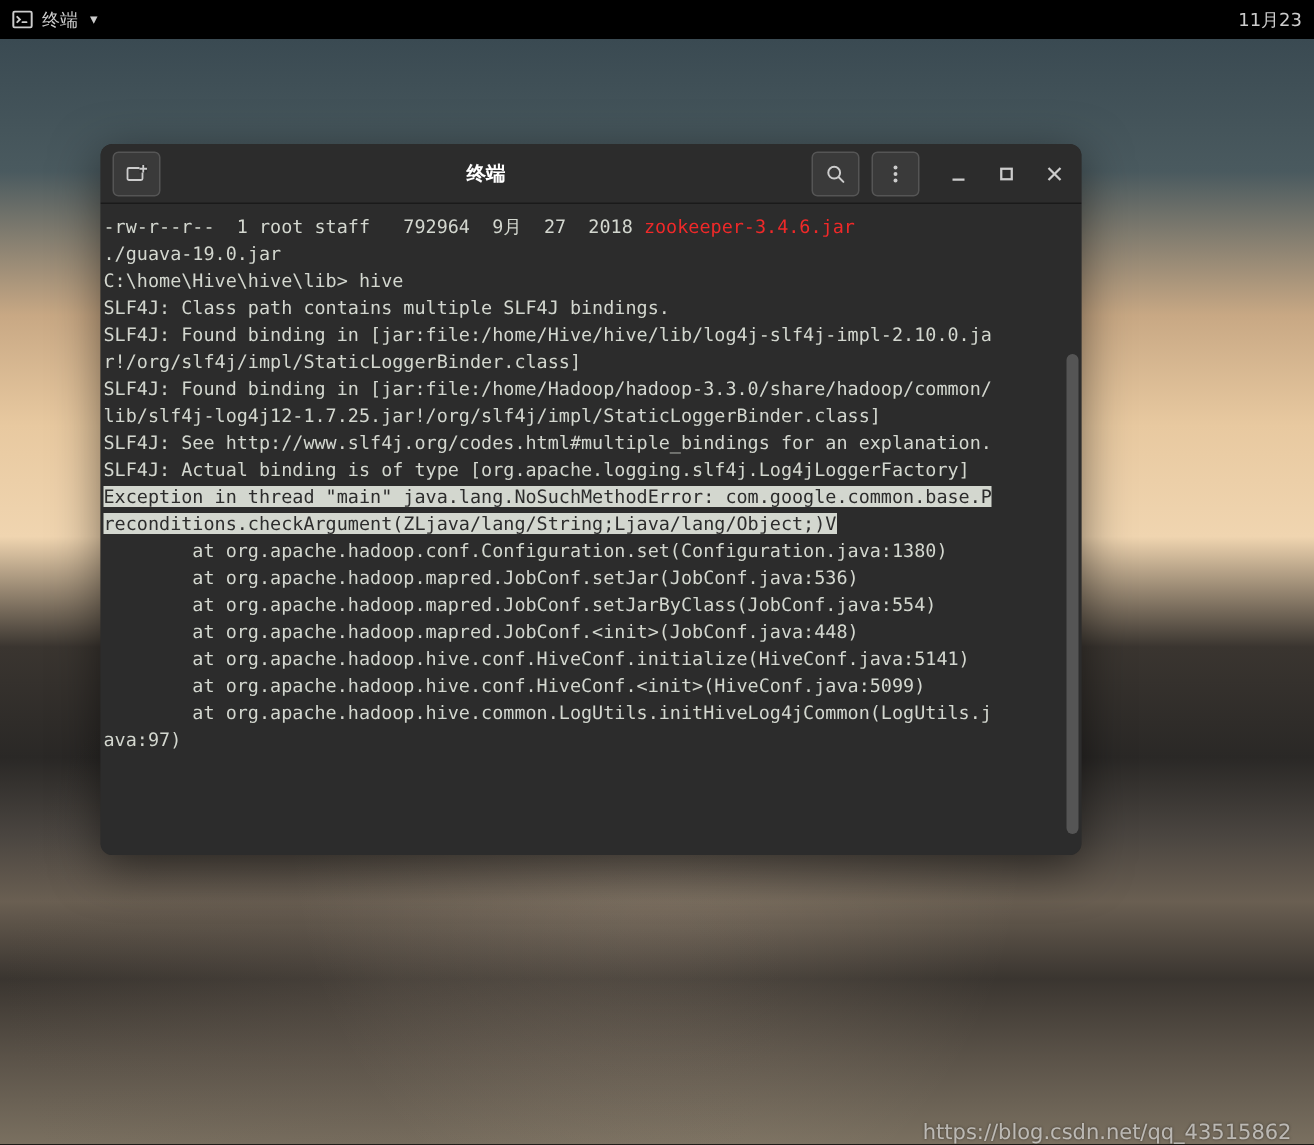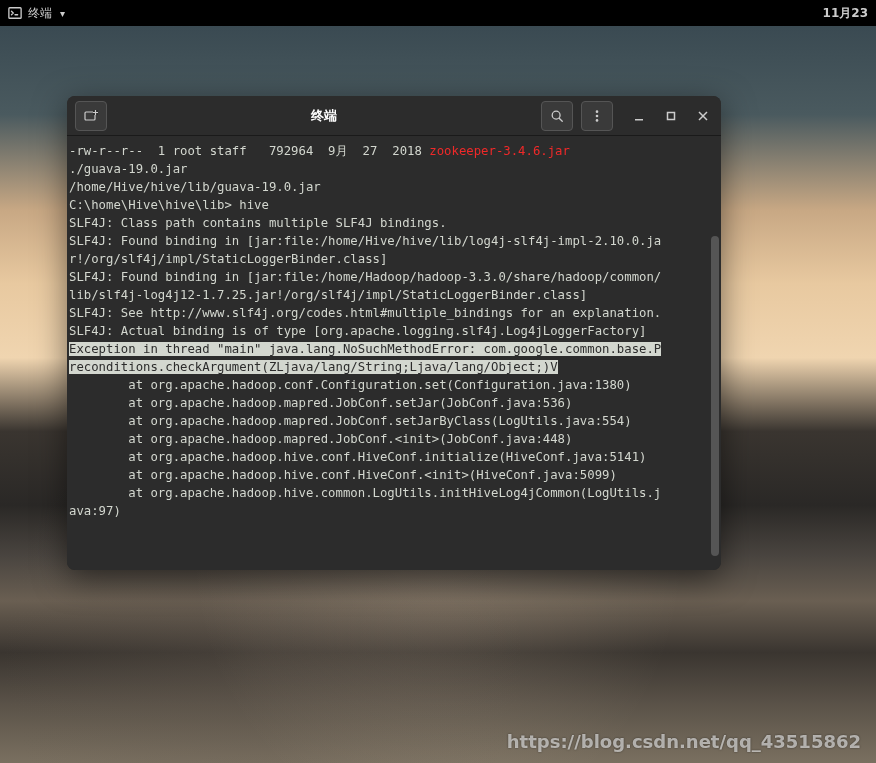--- a/index.html
+++ b/index.html
@@ -39,21 +39,21 @@
     .topbar-icon svg {
       width: 14px;
       height: 14px;
     }
     .topbar-dropdown {
       font-size: 10px;
       margin-left: 2px;
     }
     .topbar-right {
       margin-left: auto;
-      font-weight: bold;
+      font-weight: normal;
       text-align: center;
     }
     .desktop {
       position: absolute;
       top: 26px;
       left: 0;
       width: 876px;
       height: 737px;
       background: linear-gradient(180deg, 
         #3a4a52 0%, 
@@ -75,27 +75,26 @@
       top: 0;
       left: 0;
       right: 0;
       bottom: 0;
       background: 
         radial-gradient(ellipse at 50% 70%, rgba(255,230,200,0.15) 0%, transparent 40%),
         radial-gradient(ellipse at 30% 85%, rgba(100,90,80,0.3) 0%, transparent 30%);
     }
     .watermark {
       position: absolute;
-      bottom: 11px;
+      bottom: 0;
       right: 15px;
       color: rgba(255,255,255,0.6);
-      font-size: 18px;
+      font-size: 14px;
       z-index: 5;
       text-shadow: 0 0 2px rgba(0,0,0,0.5);
-      font-weight: bold;
     }
     .terminal-window {
       position: absolute;
       top: 70px;
       left: 67px;
       width: 654px;
       background: #2c2c2c;
       border-radius: 8px;
       box-shadow: 0 8px 32px rgba(0,0,0,0.5);
       overflow: hidden;
@@ -261,34 +260,33 @@
                 <path d="M2 2 L10 10 M10 2 L2 10" stroke="#ccc" stroke-width="1.5"></path>
               </svg>
           </div>
         </div>
       </div>
     </div>
     <div class="terminal-body">
       <div id="terminal-lines">
           <div class="line"><span>-rw-r--r--  1 root staff   792964  9月  27  2018 </span><span class="red-text">zookeeper-3.4.6.jar</span></div>
           <div class="line"><span>./guava-19.0.jar</span></div>
-          <div class="line"><span>/home/Hive/hive/lib/guava-19.0.jar</span></div>
           <div class="line"><span>C:\home\Hive\hive\lib&gt; hive</span></div>
           <div class="line"><span>SLF4J: Class path contains multiple SLF4J bindings.</span></div>
           <div class="line"><span>SLF4J: Found binding in [jar:file:/home/Hive/hive/lib/log4j-slf4j-impl-2.10.0.ja</span></div>
           <div class="line"><span>r!/org/slf4j/impl/StaticLoggerBinder.class]</span></div>
           <div class="line"><span>SLF4J: Found binding in [jar:file:/home/Hadoop/hadoop-3.3.0/share/hadoop/common/</span></div>
           <div class="line"><span>lib/slf4j-log4j12-1.7.25.jar!/org/slf4j/impl/StaticLoggerBinder.class]</span></div>
           <div class="line"><span>SLF4J: See http://www.slf4j.org/codes.html#multiple_bindings for an explanation.</span></div>
           <div class="line"><span>SLF4J: Actual binding is of type [org.apache.logging.slf4j.Log4jLoggerFactory]</span></div>
           <div class="line"><span class="highlight-line">Exception in thread "main" java.lang.NoSuchMethodError: com.google.common.base.P</span></div>
           <div class="line"><span class="highlight-line">reconditions.checkArgument(ZLjava/lang/String;Ljava/lang/Object;)V</span></div>
           <div class="line"><span>        at org.apache.hadoop.conf.Configuration.set(Configuration.java:1380)</span></div>
           <div class="line"><span>        at org.apache.hadoop.mapred.JobConf.setJar(JobConf.java:536)</span></div>
-          <div class="line"><span>        at org.apache.hadoop.mapred.JobConf.setJarByClass(LogUtils.java:554)</span></div>
+          <div class="line"><span>        at org.apache.hadoop.mapred.JobConf.setJarByClass(JobConf.java:554)</span></div>
           <div class="line"><span>        at org.apache.hadoop.mapred.JobConf.&lt;init&gt;(JobConf.java:448)</span></div>
           <div class="line"><span>        at org.apache.hadoop.hive.conf.HiveConf.initialize(HiveConf.java:5141)</span></div>
           <div class="line"><span>        at org.apache.hadoop.hive.conf.HiveConf.&lt;init&gt;(HiveConf.java:5099)</span></div>
           <div class="line"><span>        at org.apache.hadoop.hive.common.LogUtils.initHiveLog4jCommon(LogUtils.j</span></div>
           <div class="line"><span>ava:97)</span></div>
         </div>
       <div class="scrollbar"></div>
     </div>
   </div>
 </div>

